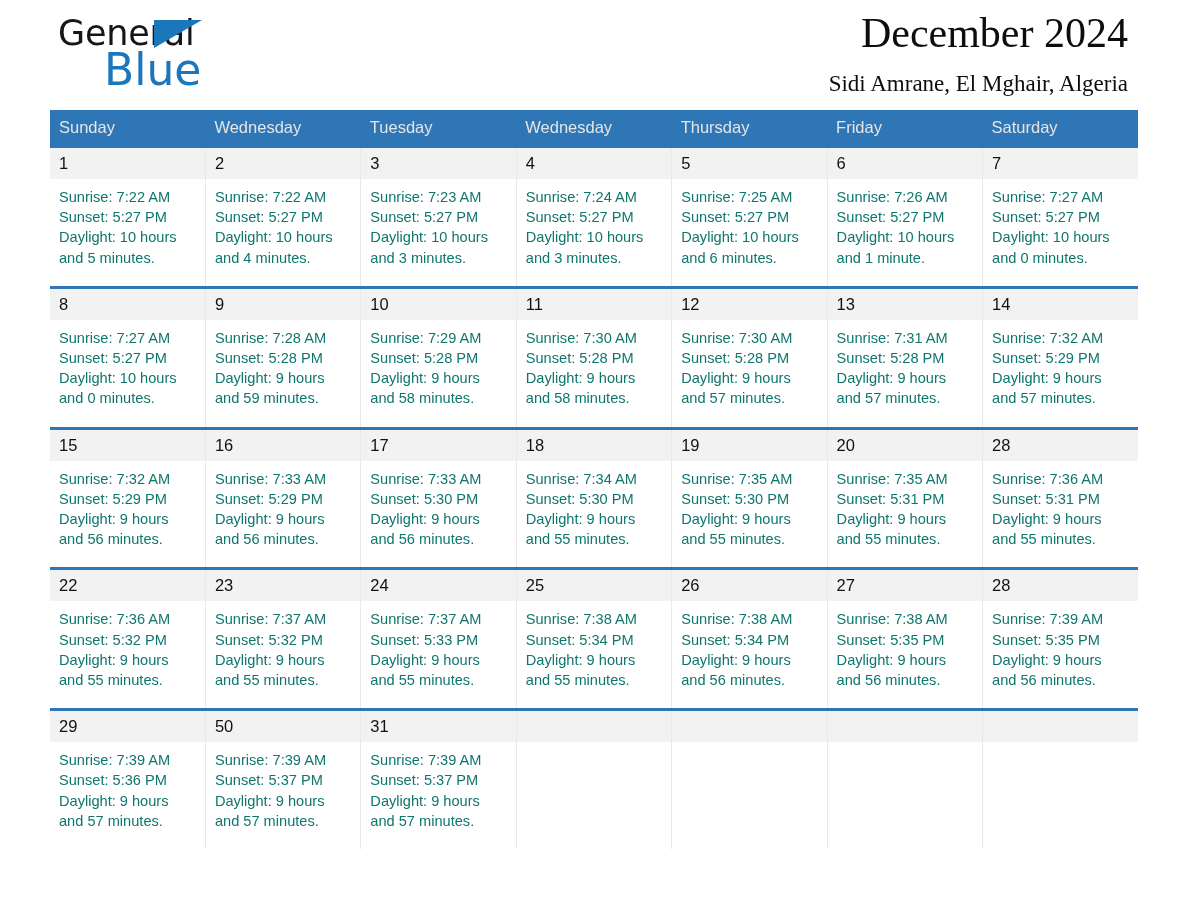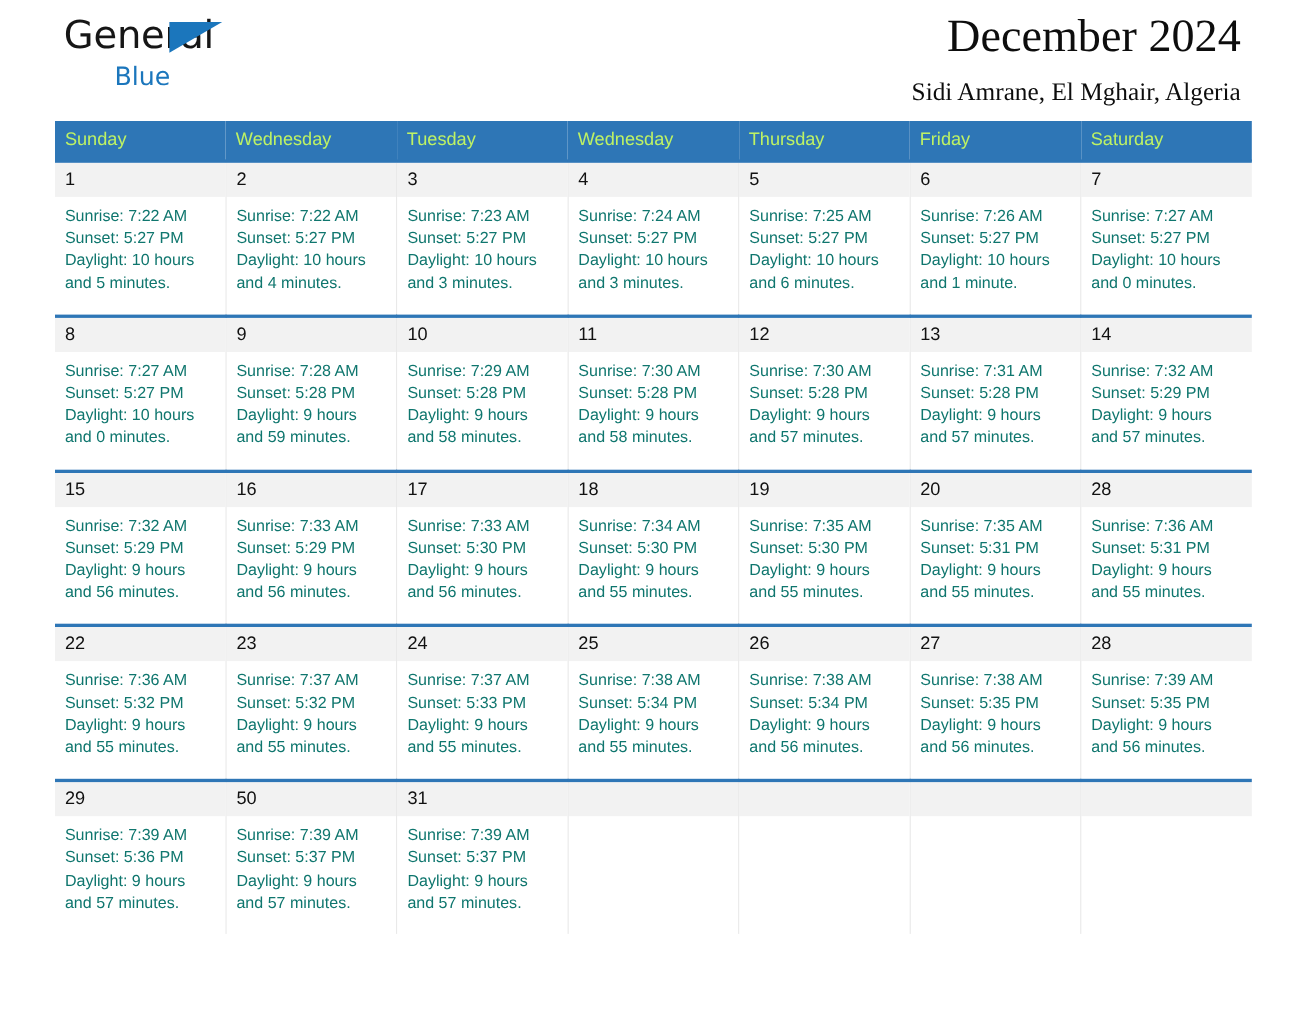--- a/index.html
+++ b/index.html
@@ -53,21 +53,21 @@
     left: 96px;
     top: 8px;
     width: 0;
     height: 0;
     border-left: 48px solid #1b76bc;
     border-bottom: 28px solid transparent;
   }
   .logo-row2 {
     margin-top: -4px;
     padding-left: 46px;
-    font-size: 23px;
+    font-size: 44px;
     color: #1b76bc;
     line-height: 40px;
     font-family: "DejaVu Sans", sans-serif;
   }
 
   .titles {
     position: absolute;
     right: 10px;
     top: 6px;
     text-align: right;
@@ -93,21 +93,21 @@
   
   .calendar {
     width: 1088px;
     border-collapse: collapse;
     table-layout: fixed;
   }
   .calendar col { width: 155.43px; }
 
   thead th {
     background: #2e76b6;
-    color: #bef264;
+    color: #e5e5e5;
     font-size: 16.5px;
     font-weight: 400;
     text-align: left;
     padding: 8px 0 8px 9px;
     height: 16px;
     border: none;
   }
 
   tbody tr.week {
     border-top: 3px solid #2e76b6;

